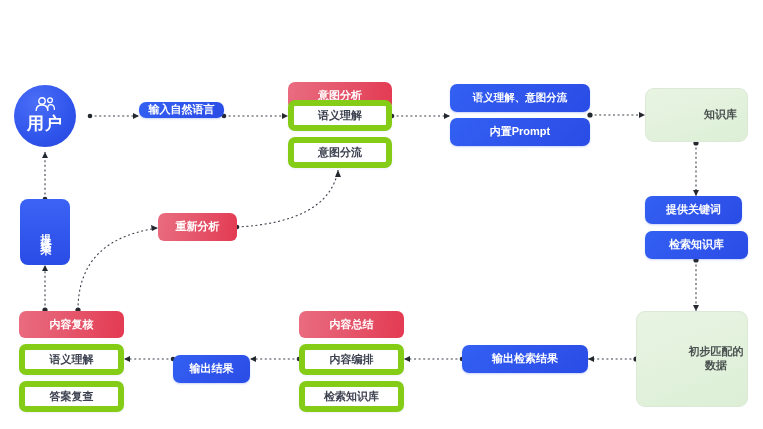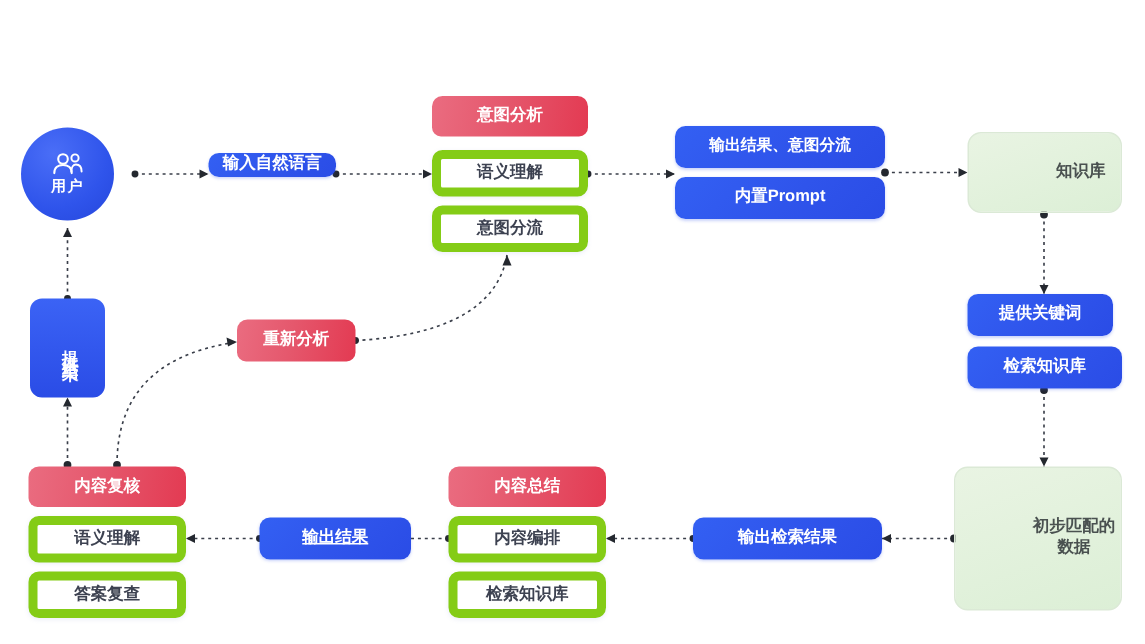--- a/index.html
+++ b/index.html
@@ -55,21 +55,21 @@
     padding-left:48px;
   }
 
   .circle{
     position:absolute;
     width:62px;height:62px;border-radius:50%;
     background:radial-gradient(circle at 35% 28%,#4a6ef7 0%,#2f54eb 60%,#2546db 100%);
     display:flex;flex-direction:column;align-items:center;justify-content:center;
     color:#fff;
   }
-  .circle .label{font-size:10px;font-weight:bold;margin-top:-1px;letter-spacing:1px;}
+  .circle .label{font-size:17px;font-weight:bold;margin-top:-1px;letter-spacing:1px;}
   .circle svg{display:block;margin-bottom:1px;}
 
   .vert{
     writing-mode:vertical-rl;
     text-orientation:upright;
     letter-spacing:4px;
     font-size:11px;font-weight:bold;
   }
 
   
@@ -147,41 +147,41 @@
       <circle cx="8" cy="4" r="3.2" fill="none" stroke="#fff" stroke-width="1.4"></circle>
       <path d="M2.2,13.4 C2.2,9.6 5,8 8,8 C11,8 13.8,9.6 13.8,13.4" fill="none" stroke="#fff" stroke-width="1.4" stroke-linecap="round"></path>
       <circle cx="16" cy="3.3" r="2.4" fill="none" stroke="#fff" stroke-width="1.3"></circle>
       <path d="M13.6,12.4 C13.6,9.4 15,7.7 16.6,7.7 C18.6,7.7 20.4,9 20.4,12.4" fill="none" stroke="#fff" stroke-width="1.3" stroke-linecap="round"></path>
     </svg>
     <div class="label">用户</div>
   </div>
 
   <div class="node blue" style="left:139px;top:102px;width:85px;height:16px;">输入自然语言</div>
 
-  <div class="node red" style="left:288px;top:64px;width:104px;height:27px;">意图分析</div>
+  <div class="node red" style="left:288px;top:82px;width:104px;height:27px;">意图分析</div>
   <div class="node white" style="left:288px;top:100px;width:104px;height:31px;">语义理解</div>
   <div class="node white" style="left:288px;top:137px;width:104px;height:31px;">意图分流</div>
 
-  <div class="node blue" style="left:450px;top:84px;width:140px;height:28px;font-size:10.5px;">输出结果、意图分流</div>
+  <div class="node blue" style="left:450px;top:84px;width:140px;height:28px;font-size:10.5px;">语义理解、意图分流</div>
   <div class="node blue" style="left:450px;top:118px;width:140px;height:28px;">内置Prompt</div>
 
   <div class="node green" style="left:645px;top:88px;width:103px;height:54px;font-weight:bold;">知识库</div>
 
   <div class="node blue" style="left:645px;top:196px;width:97px;height:28px;">提供关键词</div>
   <div class="node blue" style="left:645px;top:231px;width:103px;height:28px;">检索知识库</div>
 
   <div class="node green" style="left:636px;top:311px;width:112px;height:96px;">初步匹配的数据</div>
 
   <div class="node blue" style="left:462px;top:345px;width:126px;height:28px;">输出检索结果</div>
 
   <div class="node red" style="left:299px;top:311px;width:105px;height:27px;">内容总结</div>
   <div class="node white" style="left:299px;top:344px;width:105px;height:31px;">内容编排</div>
   <div class="node white" style="left:299px;top:381px;width:105px;height:31px;">检索知识库</div>
 
-  <div class="node blue" style="left:173px;top:345px;width:101px;height:28px;text-decoration:underline;">输出结果</div>
+  <div class="node blue" style="left:173px;top:355px;width:77px;height:28px;">输出结果</div>
 
   <div class="node red" style="left:19px;top:311px;width:105px;height:27px;">内容复核</div>
   <div class="node white" style="left:19px;top:344px;width:105px;height:31px;">语义理解</div>
   <div class="node white" style="left:19px;top:381px;width:105px;height:31px;">答案复查</div>
 
   <div class="node red" style="left:158px;top:213px;width:79px;height:28px;">重新分析</div>
 
   <div class="node blue-sq" style="left:20px;top:199px;width:50px;height:66px;">
     <span class="vert">提供结果</span>
   </div>

